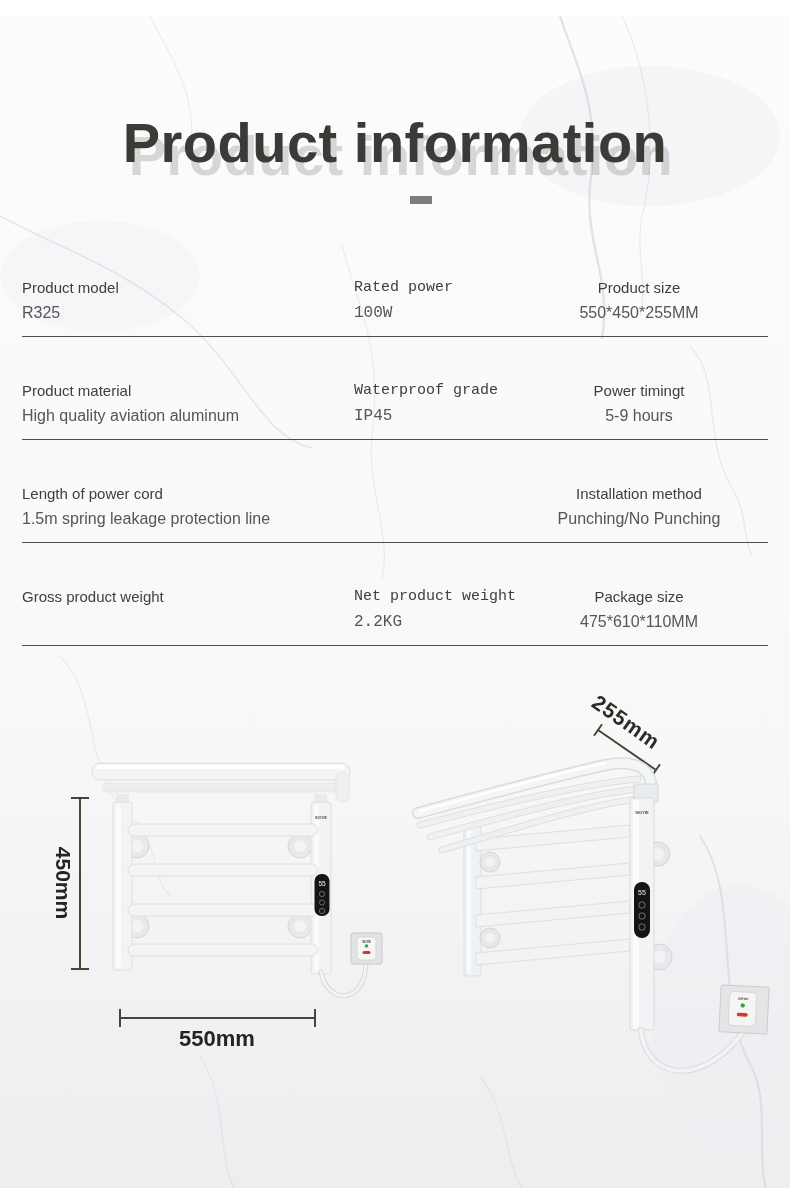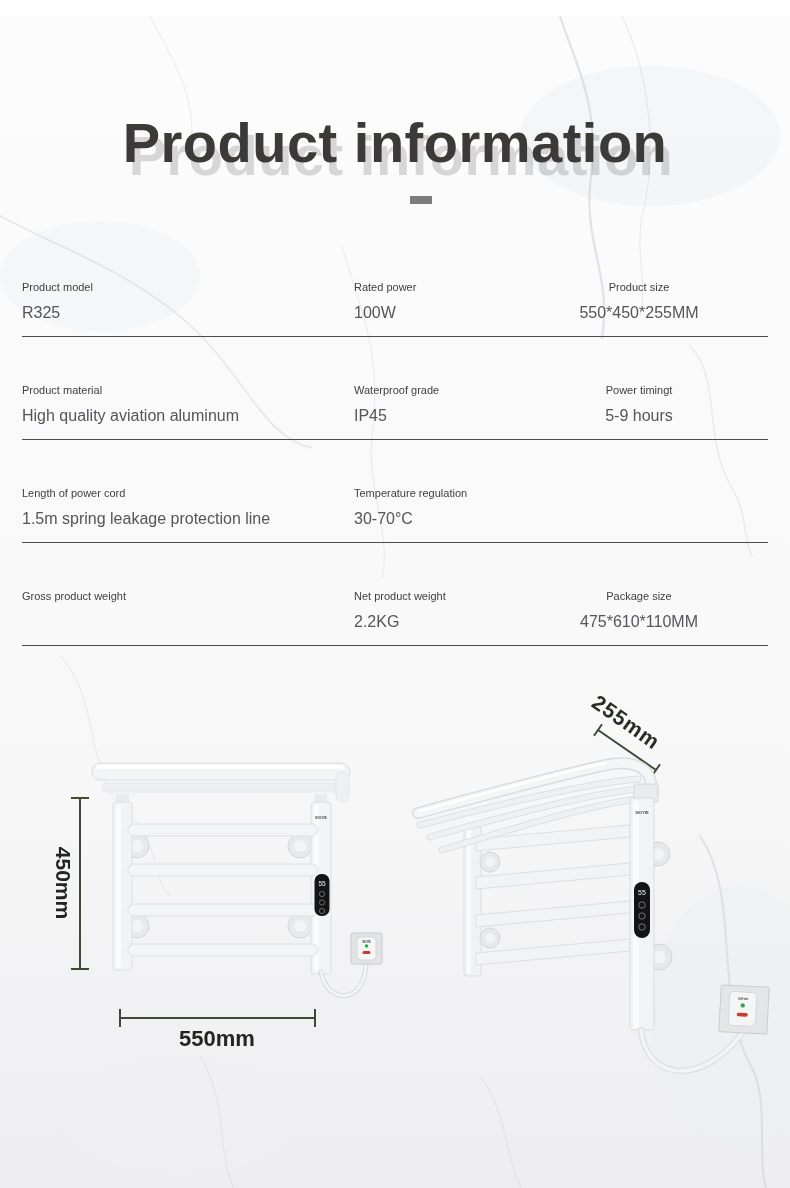--- a/index.html
+++ b/index.html
@@ -22,23 +22,23 @@
     margin:0;
   }
   .title-dash{
     position:absolute;top:180px;left:410px;
     width:22px;height:8px;background:#7d7d7d;
   }
   .spec-table{position:absolute;top:262px;left:22px;width:746px;}
   .spec-row{position:relative;height:103px;}
   .spec-cell{position:absolute;top:0;}
   .spec-cell.c0{left:0;width:320px;}
-  .spec-cell.c1{left:332px;width:196px;}
+  .spec-cell.c1{left:332px;width:196px;font-family:Liberation Mono, monospace;}
   .spec-cell.c2{left:512px;width:210px;text-align:center;}
-  .spec-label{font-size:11px;color:#3e3e3c;line-height:19px;}
+  .spec-label{font-size:15px;color:#3e3e3c;line-height:19px;}
   .spec-value{font-size:16px;color:#55555a;line-height:22px;margin-top:5px;}
   .spec-divider{position:absolute;top:58px;left:0;width:746px;border-top:1px solid #4d4d4d;}
   .figure{position:absolute;}
   .fig-front{left:40px;top:690px;width:360px;height:360px;}
   .fig-side{left:410px;top:670px;width:380px;height:440px;}
   svg{display:block;}
 </style>
 </head>
 <body>
 
@@ -98,23 +98,23 @@
         <div class="spec-value">5-9 hours</div>
       </div>
       <div class="spec-divider"></div>
     </div>
 
     <div class="spec-row">
       <div class="spec-cell c0">
         <div class="spec-label">Length of power cord</div>
         <div class="spec-value">1.5m spring leakage protection line</div>
       </div>
-      <div class="spec-cell c1">
-        <div class="spec-label">Temperature regulation</div>
-        <div class="spec-value">30-70°C</div>
+      <div class="spec-cell c2">
+        <div class="spec-label">Installation method</div>
+        <div class="spec-value">Punching/No Punching</div>
       </div>
       <div class="spec-divider"></div>
     </div>
 
     <div class="spec-row">
       <div class="spec-cell c0">
         <div class="spec-label">Gross product weight</div>
       </div>
       <div class="spec-cell c1">
         <div class="spec-label">Net product weight</div>

